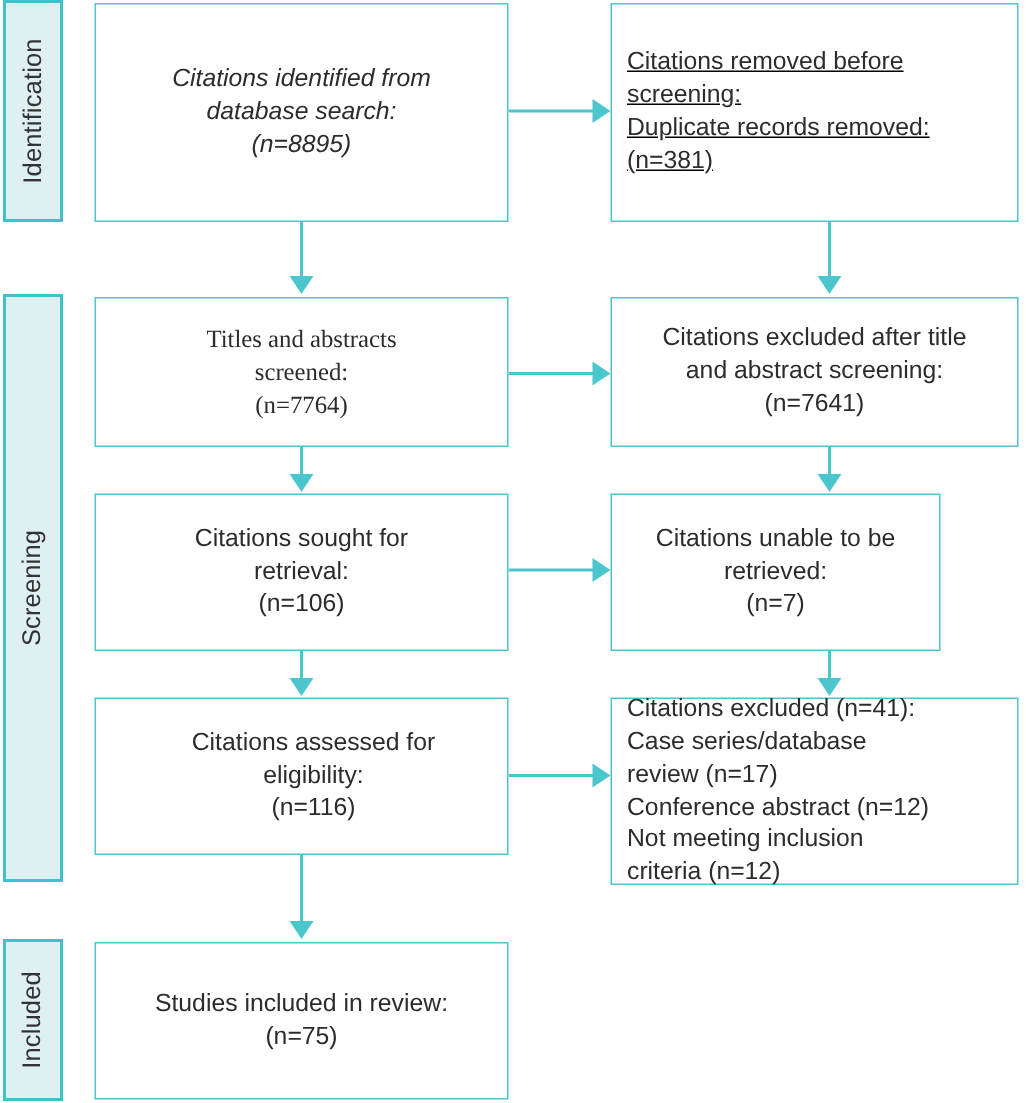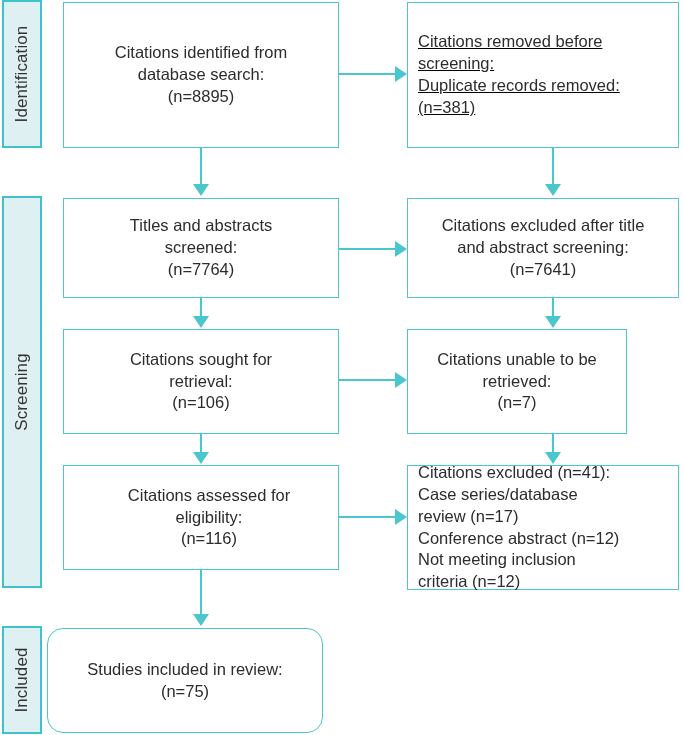--- a/index.html
+++ b/index.html
@@ -129,34 +129,34 @@
 
   <div class="vline" style="left:552px; top:434px; width:2.2px; height:24px;"></div>
   <div class="arrow-down" style="left:545px; top:452px;"></div>
 
   <div class="hline" style="left:339px; top:516px; width:58px;"></div>
   <div class="arrow-right" style="left:395px; top:509px;"></div>
 
   <div class="vline" style="left:200px; top:570px; width:2.2px; height:52px;"></div>
   <div class="arrow-down" style="left:193px; top:614px;"></div>
 
-  <div class="node-box center" style="left:63px; top:2px; width:276px; height:146px;">
+  <div class="node-box center" style="left:63px; top:2px; width:276px; height:146px;font-style:italic;">
     <span class="node-text">Citations identified from
 database search:
 (n=8895)</span>
   </div>
 
   <div class="node-box left" style="left:407px; top:2px; width:272px; height:146px;text-decoration:underline;">
     <span class="node-text">Citations removed before
 screening:
   Duplicate records removed:
    (n=381)</span>
   </div>
 
-  <div class="node-box center" style="left:63px; top:198px; width:276px; height:100px;">
+  <div class="node-box center" style="left:63px; top:198px; width:276px; height:100px;font-family:Liberation Serif, serif;">
     <span class="node-text">Titles and abstracts
 screened:
 (n=7764)</span>
   </div>
 
   <div class="node-box center" style="left:407px; top:198px; width:272px; height:100px;justify-content:center;">
     <span class="node-text">Citations excluded after title
 and abstract screening:
 (n=7641)</span>
   </div>
@@ -181,18 +181,18 @@
 
   <div class="node-box left" style="left:407px; top:465px; width:272px; height:125px;justify-content:center;">
     <span class="node-text">Citations excluded (n=41):
   Case series/database
    review (n=17)
   Conference abstract (n=12)
   Not meeting inclusion
    criteria (n=12)</span>
   </div>
 
-  <div class="node-box center" style="left:47px; top:628px; width:276px; height:105px;border-radius:16px;">
+  <div class="node-box center" style="left:63px; top:628px; width:276px; height:105px;">
     <span class="node-text">Studies included in review:
 (n=75)</span>
   </div>
 
 </div>
 
 </body></html>

